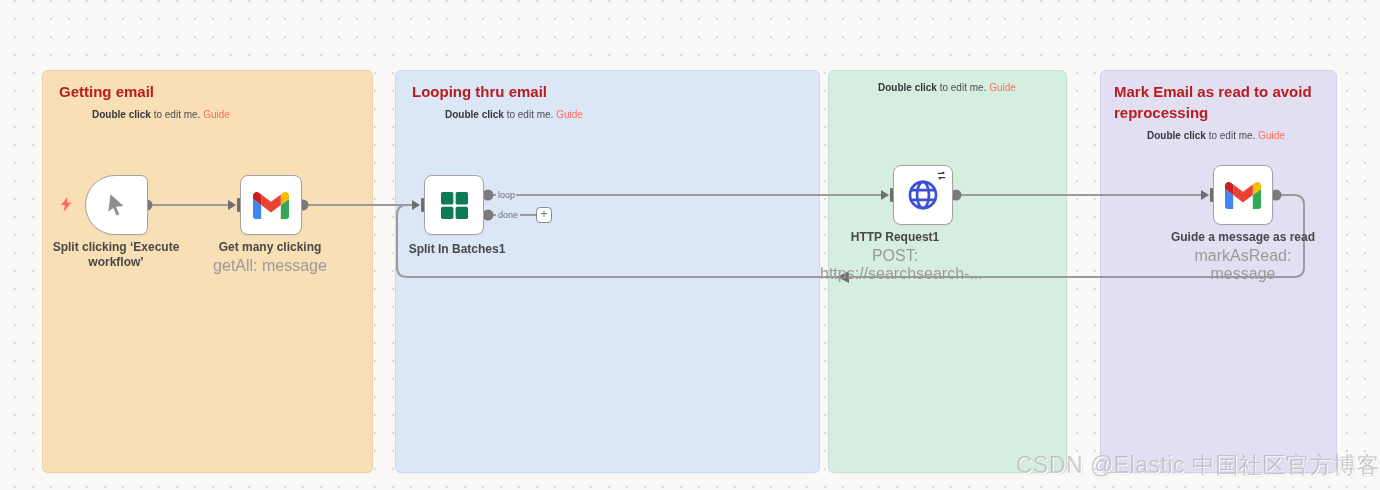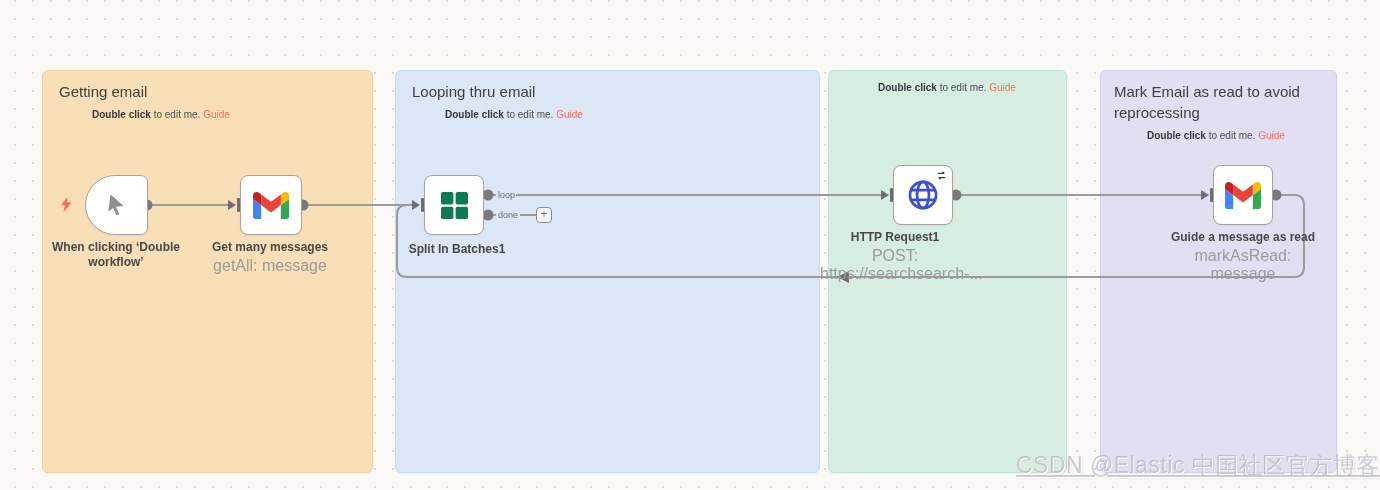--- a/index.html
+++ b/index.html
@@ -13,21 +13,21 @@
     background-size:18px 18px; background-position:6px 10px;
   }
 
   
   .sticky { position:absolute; border-radius:6px; border:1px solid rgba(0,0,0,0.07);
             padding:10px 16px; z-index:1; box-shadow:0 1px 2px rgba(0,0,0,0.04); }
   .sticky-orange { background:#f8dfb6; border-color:#ecd2a2; }
   .sticky-blue   { background:#dbe6f6; border-color:#cbdaee; }
   .sticky-green  { background:#d6eee0; border-color:#c3e2d1; }
   .sticky-purple { background:#e2dff2; border-color:#d4d0e9; }
-  .sticky h2 { font-size:15px; font-weight:normal; color:#404040; line-height:1.4; margin-bottom:6px; }
+  .sticky h2 { font-size:15px; font-weight:bold; color:#b91c1c; line-height:1.4; margin-bottom:6px; }
   .sticky-body { font-size:10px; color:#4d4d52; line-height:1.3; }
   .sticky-body .b { font-weight:bold; color:#37373c;margin-left:33px; }
   .sticky-body .guide { color:#ff6d5a; text-decoration:none; cursor:pointer;margin-top:20px; }
 
   .s1 { left:42px;  top:70px; width:331px; height:403px; }
   .s2 { left:395px; top:70px; width:425px; height:403px; }
   .s3 { left:828px; top:70px; width:239px; height:403px; }
   .s4 { left:1100px;top:70px; width:237px; height:403px;padding-left:13px; }
 
   
@@ -52,21 +52,21 @@
   .bolt { position:absolute; left:60px; top:197px; z-index:3; width:13px; height:15px; }
 
   .plus-btn { position:absolute; left:536px; top:207px; width:16px; height:16px; z-index:3;
               background:#fff; border:1.5px solid #8c8c8c; border-radius:4px;
               font-size:12px; line-height:12px; color:#6e6e6e; text-align:center; cursor:pointer; }
 
   
   .watermark { position:absolute; right:0px; top:450px; z-index:4;
                font-size:23px; color:rgba(164,163,172,0.55); letter-spacing:0.5px;
                text-shadow:1px 1px 0 rgba(255,255,255,0.95), 2px 2px 2px rgba(0,0,0,0.06);
-               white-space:nowrap; pointer-events:none;text-decoration:underline; }
+               white-space:nowrap; pointer-events:none; }
 </style>
 </head>
 <body>
 
 <div class="canvas">
 
   <div class="sticky sticky-orange s1">
     <h2>Getting email</h2>
     <p class="sticky-body"><span class="b">Double click</span><span> to edit me. </span><a class="guide">Guide</a></p>
   </div>
@@ -120,34 +120,34 @@
   <svg class="bolt" viewBox="0 0 12 15">
     <path d="M7 0 L0.5 8 H4.5 L3 15 L11 5.5 H6.5 Z" fill="#ff6d5a"></path>
   </svg>
 
   <div class="node node-trigger" style="left:85px; top:175px; width:63px; height:60px;">
     <svg width="26" height="26" viewBox="0 0 24 24">
       <path d="M6 2 L18 13 L11 13.6 L14.2 20.6 L11.6 21.7 L8.6 14.8 L4 18 Z" fill="#8e8e8e"></path>
     </svg>
   </div>
   <div class="node-label-block" style="left:41px; top:240px; width:150px;">
-    <div class="node-label">When clicking ‘Double workflow’</div>
+    <div class="node-label">Split clicking ‘Execute workflow’</div>
   </div>
 
   <div class="node" style="left:240px; top:175px; width:62px; height:60px;">
     <svg width="36" height="27" viewBox="52 42 88 66">
       <path fill="#4285f4" d="M58 108h14V74L52 59v43c0 3.32 2.69 6 6 6z"></path>
       <path fill="#34a853" d="M120 108h14c3.32 0 6-2.69 6-6V59l-20 15z"></path>
       <path fill="#fbbc04" d="M120 48v26l20-15v-8c0-7.42-8.47-11.65-14.4-7.2z"></path>
       <path fill="#ea4335" d="M72 74V48l24 18 24-18v26L96 92z"></path>
       <path fill="#c5221f" d="M72 48v26L52 59v-8c0-7.42 8.47-11.65 14.4-7.2z"></path>
     </svg>
   </div>
   <div class="node-label-block" style="left:195px; top:240px; width:150px;">
-    <div class="node-label">Get many messages</div>
+    <div class="node-label">Get many clicking</div>
     <div class="node-sublabel">getAll: message</div>
   </div>
 
   <div class="node" style="left:424px; top:175px; width:60px; height:60px;">
     <svg width="27" height="27" viewBox="0 0 24 24">
       <rect x="0" y="0" width="11" height="11" rx="1.5" fill="#0e7a55"></rect>
       <rect x="13" y="0" width="11" height="11" rx="1.5" fill="#0e7a55"></rect>
       <rect x="0" y="13" width="11" height="11" rx="1.5" fill="#0e7a55"></rect>
       <rect x="13" y="13" width="11" height="11" rx="1.5" fill="#0e7a55"></rect>
     </svg>

